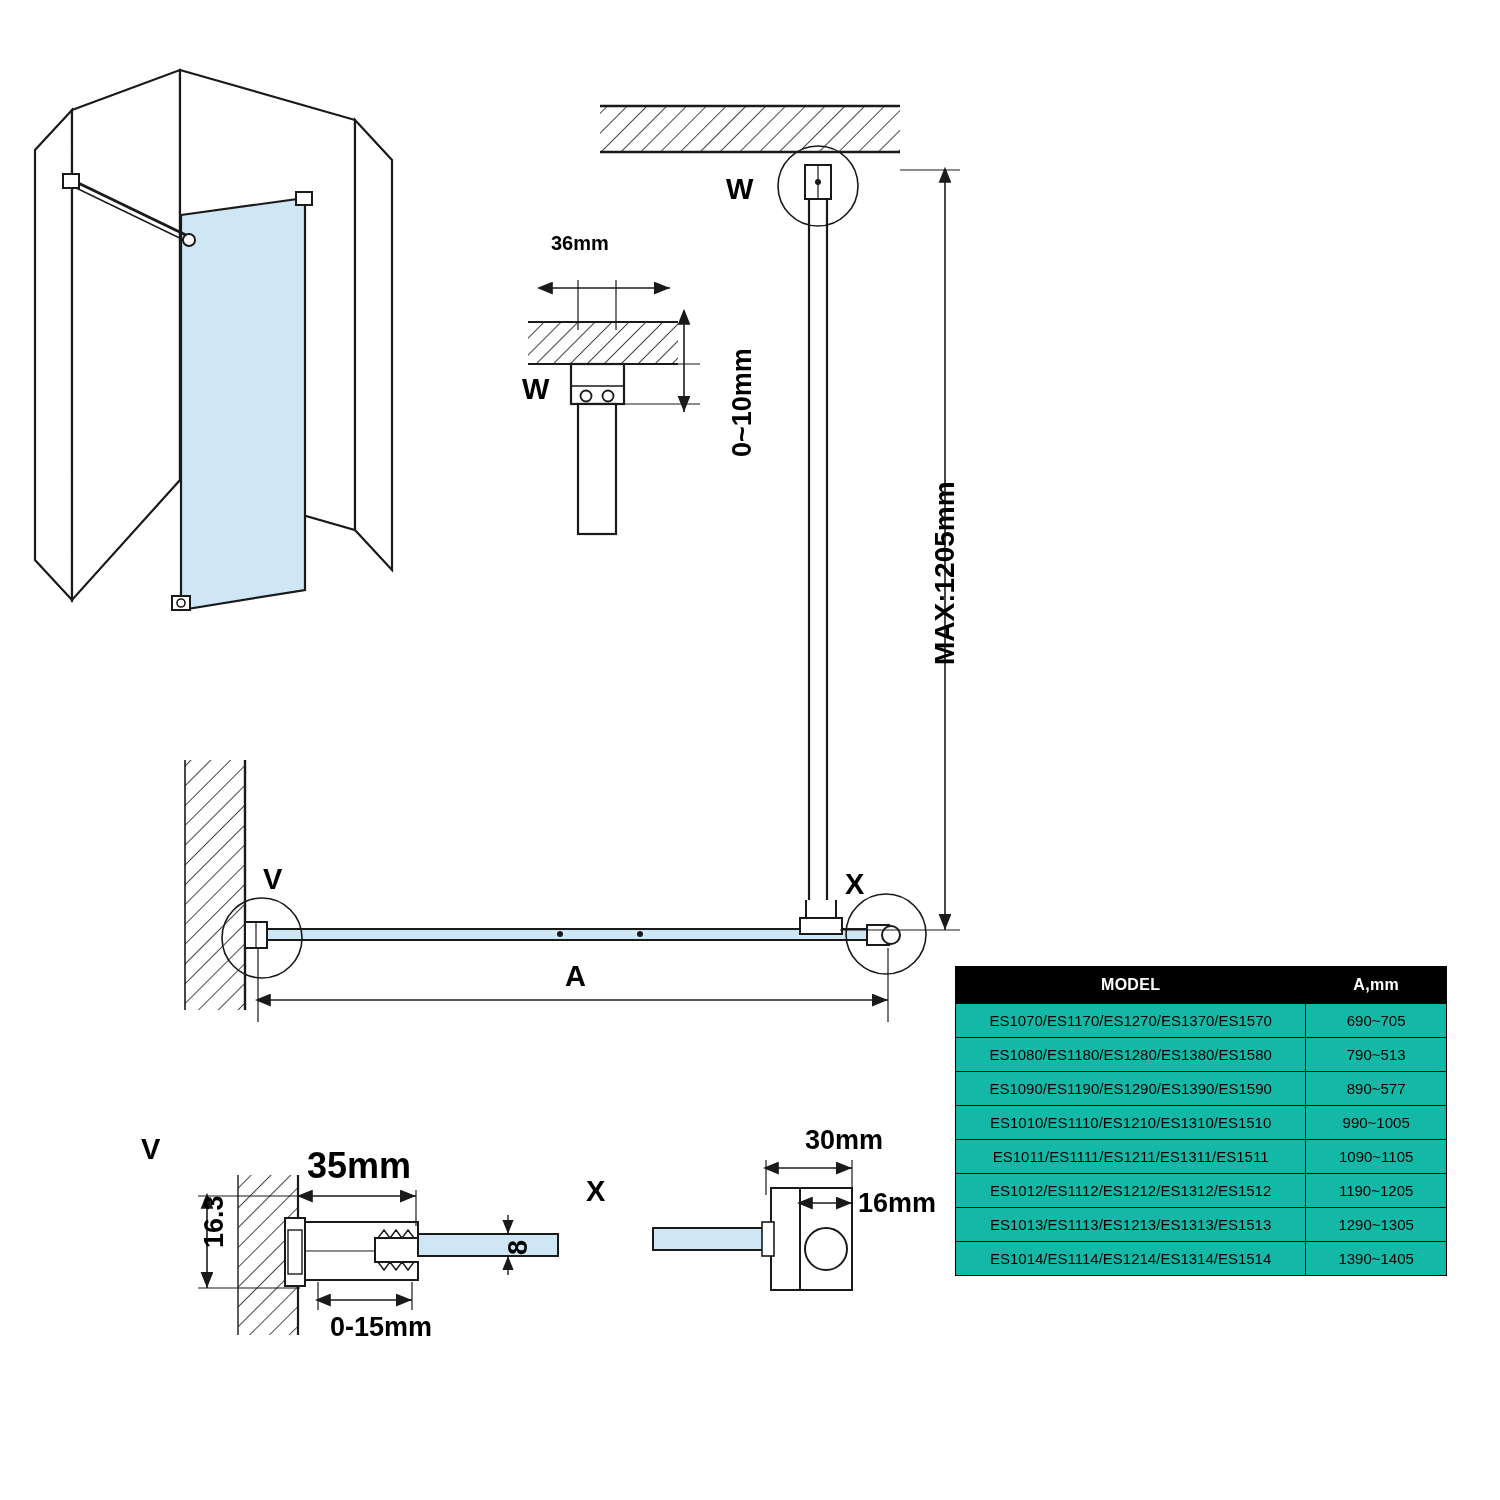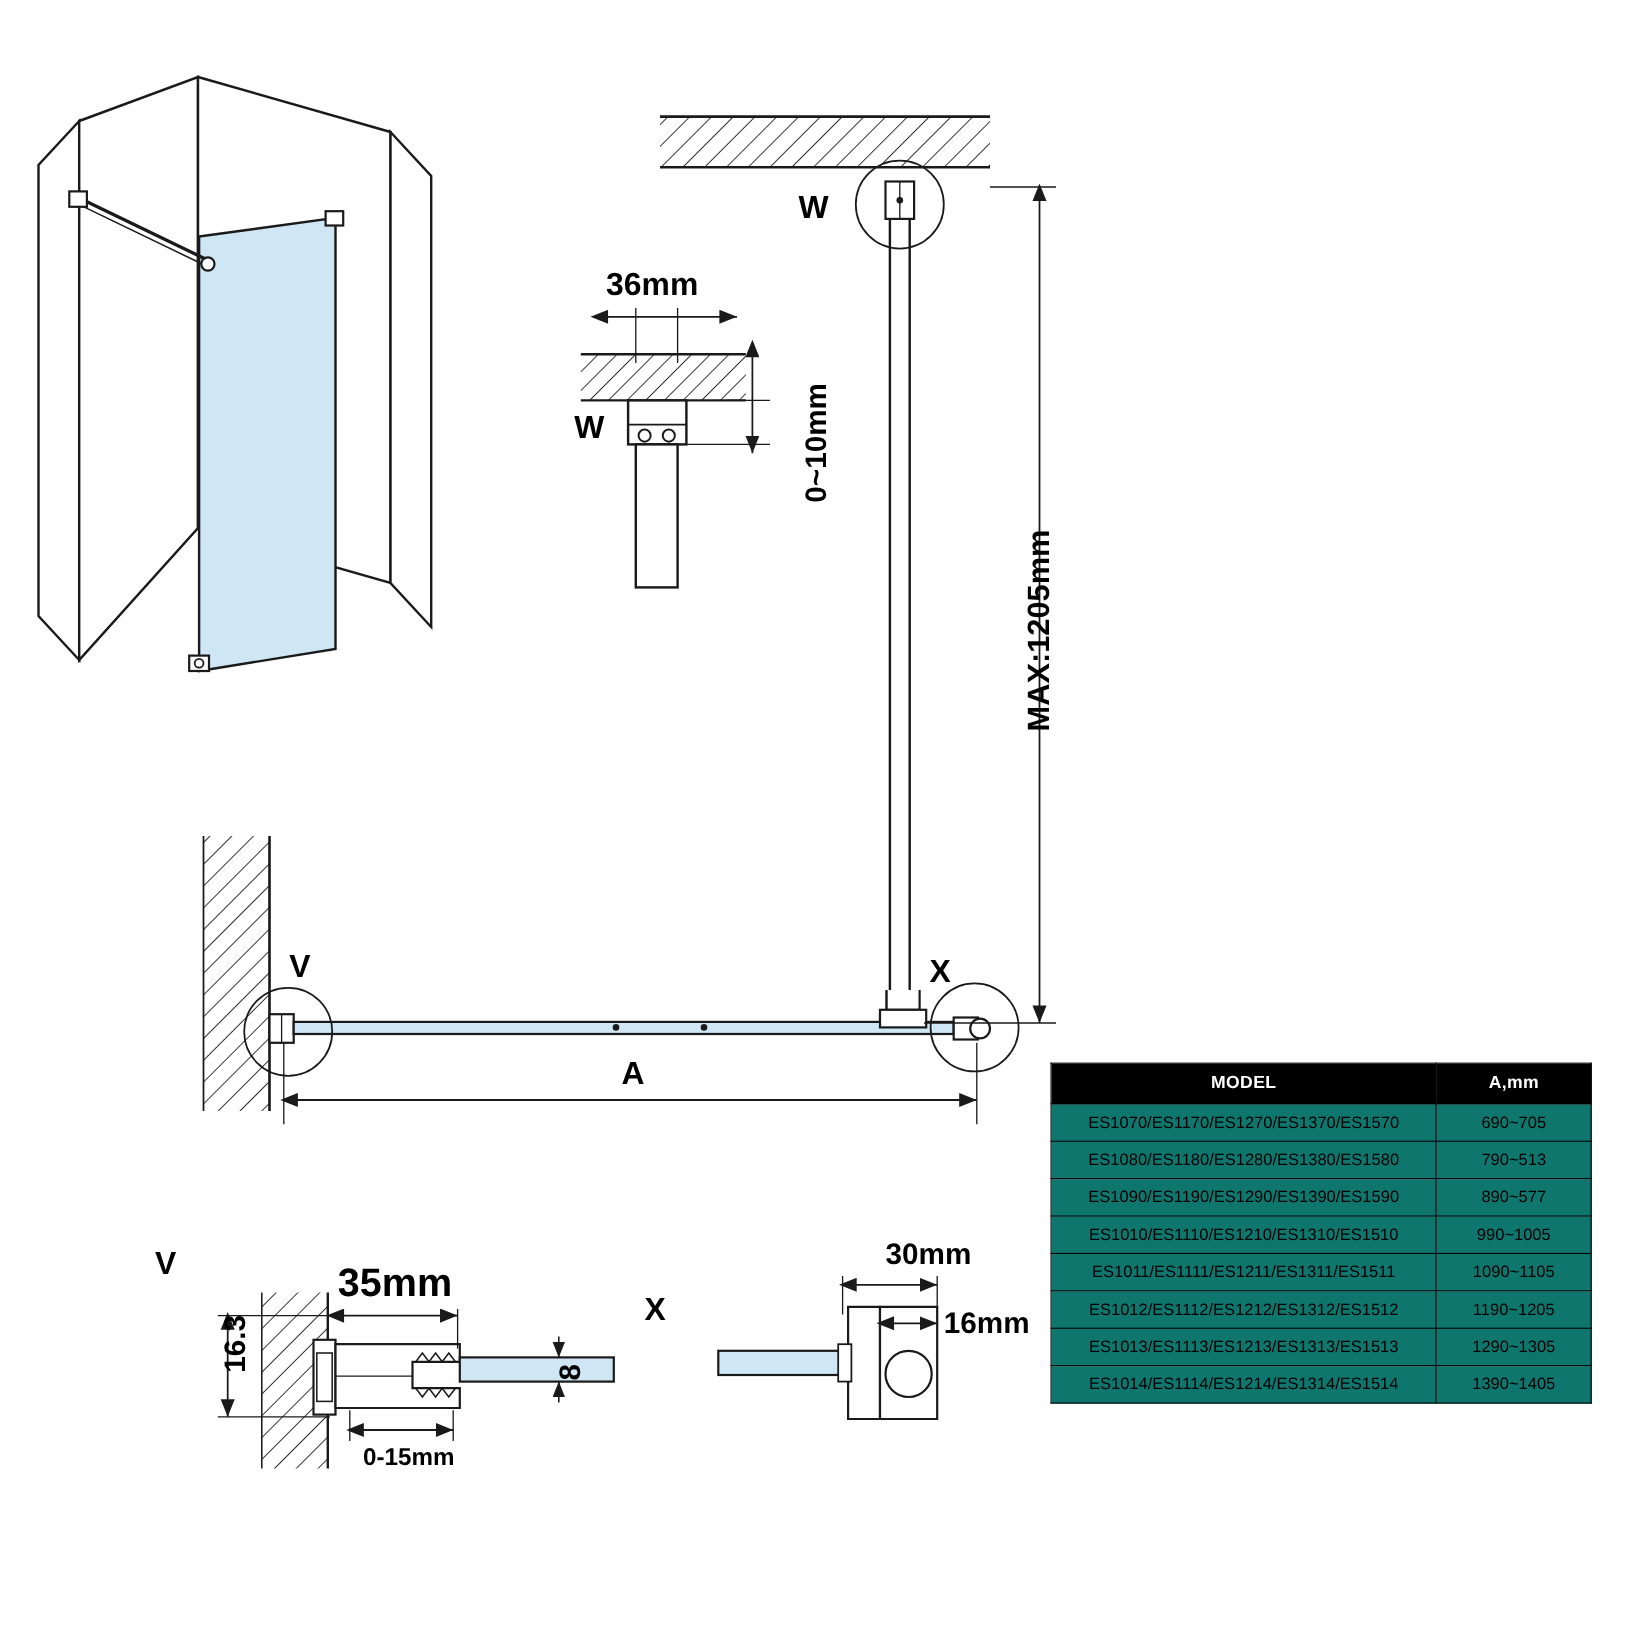--- a/index.html
+++ b/index.html
@@ -56,21 +56,21 @@
     padding: 9px 0;
     border: 1px solid #000000;
     text-align: center;
     letter-spacing: 0.3px;
   }
   #spec-table td {
     border: 1px solid #000000;
     padding: 8px 4px;
     text-align: center;
     color: #000000;
-    background: #0f766e;
+    background: #14b8a6;
   }
   #spec-table td.model {
     width: 350px;
     font-size: 15px;
   }
   #spec-table td.dim {
     width: 140px;
     font-size: 15px;
   }
 </style>
@@ -242,21 +242,21 @@
         <line x1="766" y1="1168" x2="852" y2="1168" stroke-width="1.6" marker-start="url(#arrB)" marker-end="url(#arrA)"></line>
         <line x1="766" y1="1160" x2="766" y2="1195" stroke-width="1.2"></line>
         <line x1="852" y1="1160" x2="852" y2="1195" stroke-width="1.2"></line>
 
         <line x1="800" y1="1203" x2="852" y2="1203" stroke-width="1.6" marker-start="url(#arrB)" marker-end="url(#arrA)"></line>
       </g>
 
     </g>
   </svg>
 
-  <div class="lbl" style="left:551px; top:243px; font-size:29px;">36mm</div>
+  <div class="lbl" style="left:551px; top:232px; font-size:20px;">36mm</div>
 
   <div class="lbl rot90" style="left:727px; top:457px; font-size:27px;">0~10mm</div>
 
   <div class="lbl" style="left:522px; top:373px; font-size:29px;">W</div>
 
   <div class="lbl" style="left:726px; top:173px; font-size:29px;">W</div>
 
   <div class="lbl rot90" style="left:929px; top:665px; font-size:28px;">MAX:1205mm</div>
 
   <div class="lbl" style="left:263px; top:863px; font-size:29px;">V</div>
@@ -266,21 +266,21 @@
   <div class="lbl" style="left:565px; top:960px; font-size:29px;">A</div>
 
   <div class="lbl" style="left:141px; top:1133px; font-size:29px;">V</div>
 
   <div class="lbl rot90" style="left:199px; top:1248px; font-size:27px;">16.3</div>
 
   <div class="lbl" style="left:307px; top:1145px; font-size:36px;">35mm</div>
 
   <div class="lbl rot90" style="left:503px; top:1255px; font-size:27px;">8</div>
 
-  <div class="lbl" style="left:330px; top:1312px; font-size:22px;">0-15mm</div>
+  <div class="lbl" style="left:330px; top:1312px; font-size:27px;">0-15mm</div>
 
   <div class="lbl" style="left:586px; top:1175px; font-size:29px;">X</div>
 
   <div class="lbl" style="left:761px; top:1125px; font-size:27px;margin-left:44px;">30mm</div>
 
   <div class="lbl" style="left:858px; top:1188px; font-size:27px;text-align:center;">16mm</div>
 
   <table id="spec-table">
     <thead>
       <tr>

